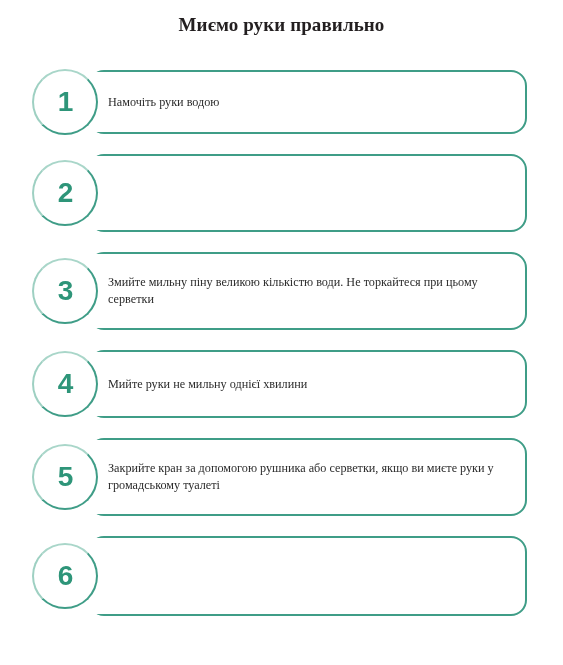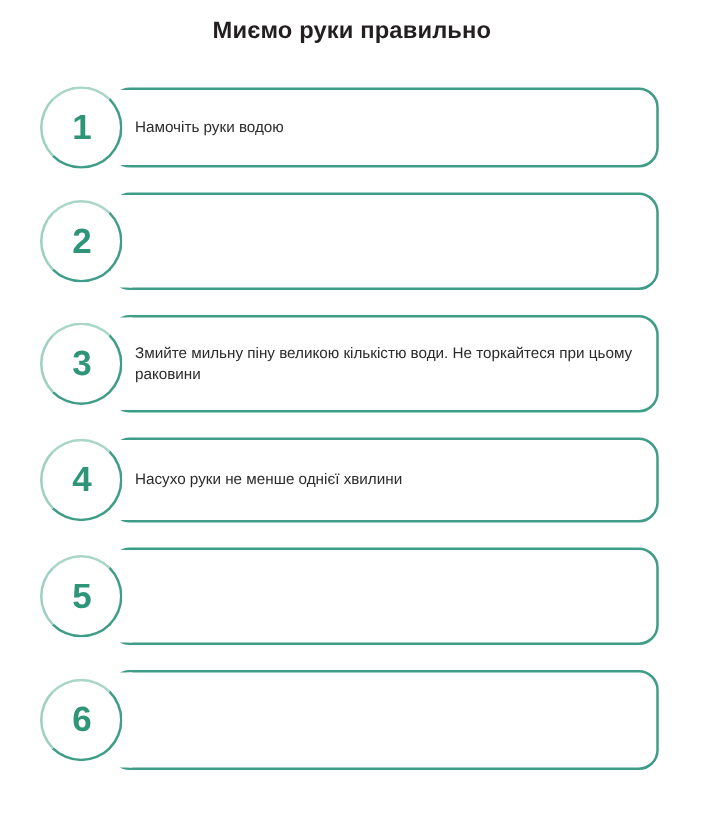--- a/index.html
+++ b/index.html
@@ -14,21 +14,21 @@
     overflow: hidden;
     font-family: "Liberation Serif", serif;
   }
 
   #page-title {
     position: absolute;
     top: 14px;
     left: 0;
     width: 563px;
     text-align: center;
-    font-family: Liberation Sans, sans-serif;
+    font-family: Liberation Serif, serif;
     font-size: 19px;
     font-weight: bold;
     color: #231f20;
     letter-spacing: 0.1px;
   }
 
   #steps-list {
     position: absolute;
     top: 60px;
     left: 0;
@@ -90,21 +90,21 @@
     margin-left: 1px;
     margin-top: -1px;
   }
 
   .step-text {
     position: absolute;
     left: 108px;
     right: 55px;
     top: 50%;
     transform: translateY(-50%);
-    font-family: Liberation Sans, sans-serif;
+    font-family: Liberation Serif, serif;
     font-size: 12.2px;
     line-height: 17px;
     color: #2b2b2b;
   }
 </style>
 </head>
 <body>
 
 <div id="page-title">Миємо руки правильно</div>
 
@@ -123,36 +123,37 @@
       <div class="step-badge">
         <span class="step-number">2</span>
       </div>
     </div>
     <div class="step-row" style="height: 98px;">
       <div class="step-panel"></div>
       <div class="step-mask"></div>
       <div class="step-badge">
         <span class="step-number">3</span>
       </div>
-      <div class="step-text">Змийте мильну піну великою кількістю води. Не торкайтеся при цьому раковини</div>
+      <div class="step-text">Змийте мильну піну великою кількістю води. Не торкайтеся при цьому серветки</div>
     </div>
     <div class="step-row" style="height: 88px;">
       <div class="step-panel"></div>
       <div class="step-mask"></div>
       <div class="step-badge">
         <span class="step-number">4</span>
       </div>
-      <div class="step-text">Насухо руки не менше однієї хвилини</div>
+      <div class="step-text">Мийте руки не мильну однієї хвилини</div>
     </div>
     <div class="step-row" style="height: 98px;">
       <div class="step-panel"></div>
       <div class="step-mask"></div>
       <div class="step-badge">
         <span class="step-number">5</span>
       </div>
+      <div class="step-text">Закрийте кран за допомогою рушника або серветки, якщо ви миєте руки у громадському туалеті</div>
     </div>
     <div class="step-row" style="height: 100px;">
       <div class="step-panel"></div>
       <div class="step-mask"></div>
       <div class="step-badge">
         <span class="step-number">6</span>
       </div>
     </div>
   </div>
 

